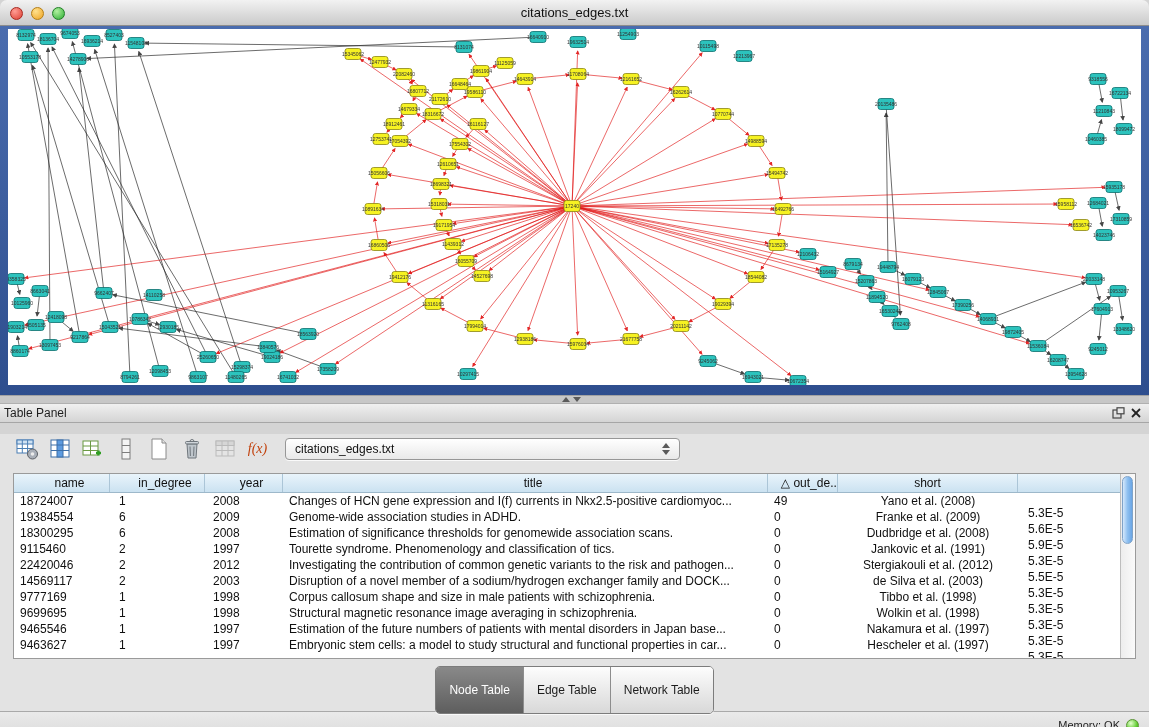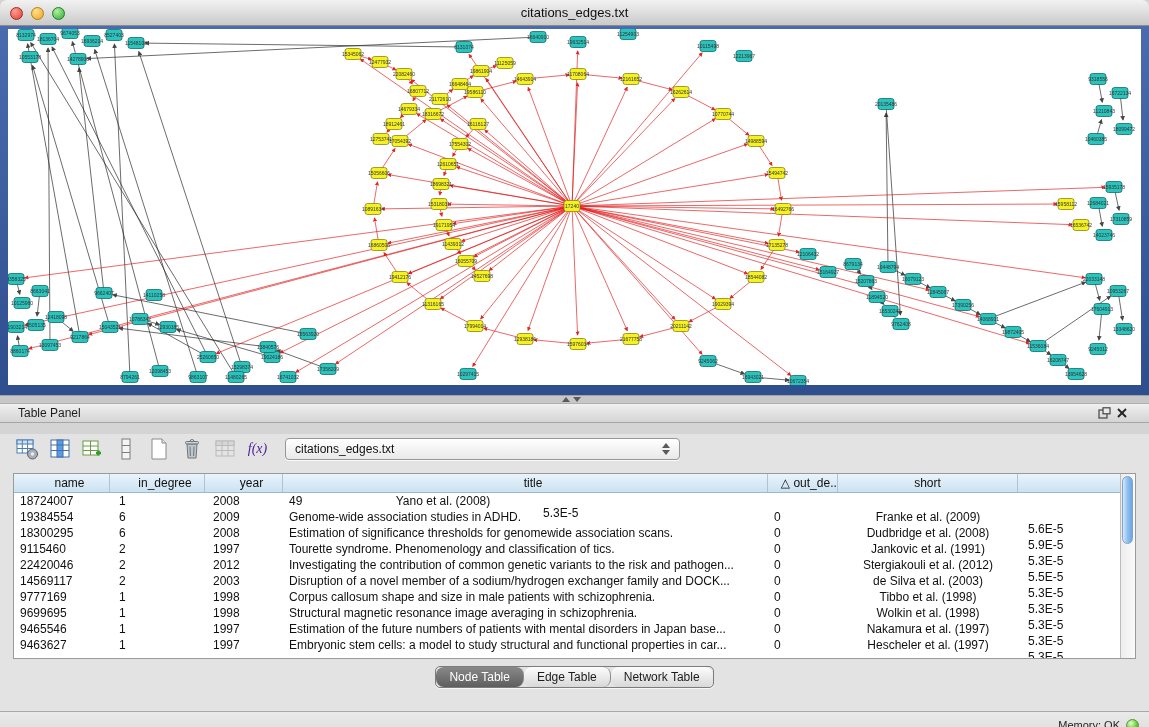--- a/index.html
+++ b/index.html
@@ -27,29 +27,29 @@
   .edge-blk  { stroke:#262626; stroke-width:0.8; opacity:0.85; }
 
   
   .divider { height:9px; background:#c7c7c7; border-top:1px solid #a2a2a2; border-bottom:1px solid #b0b0b0; position:relative; }
   .divider .handle { position:absolute; left:562px; top:1px; display:flex; gap:3px; }
   .tri-up   { width:0; height:0; border-left:4px solid transparent; border-right:4px solid transparent; border-bottom:5px solid #5a5a5a; }
   .tri-down { width:0; height:0; border-left:4px solid transparent; border-right:4px solid transparent; border-top:5px solid #5a5a5a; }
 
   
   .panel-header { height:19px; background:linear-gradient(#f0f0f0,#d4d4d4); border-bottom:1px solid #a6a6a6;
-                  display:flex; align-items:center; padding:0 18px; font-size:12px; color:#1d1d1d; }
+                  display:flex; align-items:center; padding:0 4px; font-size:12px; color:#1d1d1d; }
   .panel-header .spacer { flex:1; }
   .ph-btn { width:18px; height:15px; display:flex; align-items:center; justify-content:center; cursor:default; }
 
   .panel-body { height:277px; background:#e3e3e3; padding:0 13px; }
 
   .toolbar { margin-top:11px; height:30px; display:flex; align-items:center; gap:6px; }
   .tbtn { width:27px; height:27px; display:flex; align-items:center; justify-content:center; border-radius:4px; }
-  .fx { font-family:"Liberation Serif",serif; font-style:italic; font-size:14px; color:#4c1d95; }
+  .fx { font-family:"Liberation Serif",serif; font-style:italic; font-size:14px; color:#c2410c; }
   .net-select { width:395px; height:22px; margin-left:8px; border:1px solid #979797; border-radius:4px;
                 background:linear-gradient(#ffffff,#e9e9e9); display:flex; align-items:center; padding:0 9px;
                 font-size:12px; color:#111; box-shadow:0 1px 0 rgba(255,255,255,.8); }
   .net-select .arrows { margin-left:auto; display:flex; flex-direction:column; gap:2px; }
 
   .table-wrap { margin-top:9px; height:186px; background:#fff; border:1px solid #9a9a9a; display:flex; }
   .table-main { flex:1; overflow:hidden; }
   .thead { display:flex; height:19px; background:linear-gradient(#e9f4fb,#cbe2f1); border-bottom:1px solid #9db8ca; }
   .th { border-right:1px solid #abc5d7; font-size:12px; color:#101010; display:flex; align-items:center; justify-content:center; overflow:hidden; white-space:nowrap; }
   .trow { display:flex; height:16px; align-items:center; }
@@ -62,21 +62,21 @@
   .c5 { width:180px; text-align:center; }
   .c6 { width:100px; padding-left:10px;margin-top:24px; }
   .th.c0,.th.c1,.th.c2,.th.c3,.th.c4,.th.c6 { padding-left:16px; }
 
   .vscroll { width:15px; border-left:1px solid #bdbdbd; background:linear-gradient(90deg,#ededed,#fafafa); position:relative; }
   .vthumb { position:absolute; top:2px; left:1px; width:11px; height:68px; border-radius:6px;
             background:linear-gradient(90deg,#d5e8fb,#8fc0f0 50%,#6aa5e4); border:1px solid #7fa3c9; }
 
   .tabs-row { display:flex; justify-content:center; margin-top:7px; }
   .tabs { display:flex; border:1px solid #7c7c7c; border-radius:5px; overflow:hidden; box-shadow:0 1px 0 rgba(255,255,255,.7); }
-  .tab { font-size:12px; padding:3px 13px; background:linear-gradient(#fdfdfd,#d8d8d8); color:#1c1c1c; border-right:1px solid #8d8d8d; cursor:default;border-radius:8px; }
+  .tab { font-size:12px; padding:16px 13px; background:linear-gradient(#fdfdfd,#d8d8d8); color:#1c1c1c; border-right:1px solid #8d8d8d; cursor:default; }
   .tab:last-child { border-right:none;text-align:right; }
   .tab.selected { background:linear-gradient(#898989,#5e5e5e); color:#ffffff; }
 
   .statusbar { height:27px; border-top:1px solid #a9a9a9; background:linear-gradient(#eaeaea,#dadada);
                display:flex; align-items:center; justify-content:flex-end; gap:6px; padding:0 10px; font-size:11px; color:#1f1f1f; }
   .mem-dot { width:13px; height:13px; border-radius:50%;
              background:radial-gradient(circle at 35% 30%,#e4ffce,#5fcb2f 60%,#3fa31b); border:1px solid #579230; }
 </style>
 </head>
 <body>
@@ -852,20 +852,21 @@
           <div class="th c3">title</div>
           <div class="th c4">△ out_de...</div>
           <div class="th c5">short</div>
           <div class="th c6">pagerank</div>
         </div>
       <div id="tbody">
           <div class="trow">
             <div class="td c0">18724007</div>
             <div class="td c1">1</div>
             <div class="td c2">2008</div>
+            <div class="td c3">Changes of HCN gene expression and I(f) currents in Nkx2.5-positive cardiomyoc...</div>
             <div class="td c4">49</div>
             <div class="td c5">Yano et al. (2008)</div>
             <div class="td c6">5.3E-5</div>
           </div>
           <div class="trow">
             <div class="td c0">19384554</div>
             <div class="td c1">6</div>
             <div class="td c2">2009</div>
             <div class="td c3">Genome-wide association studies in ADHD.</div>
             <div class="td c4">0</div>

